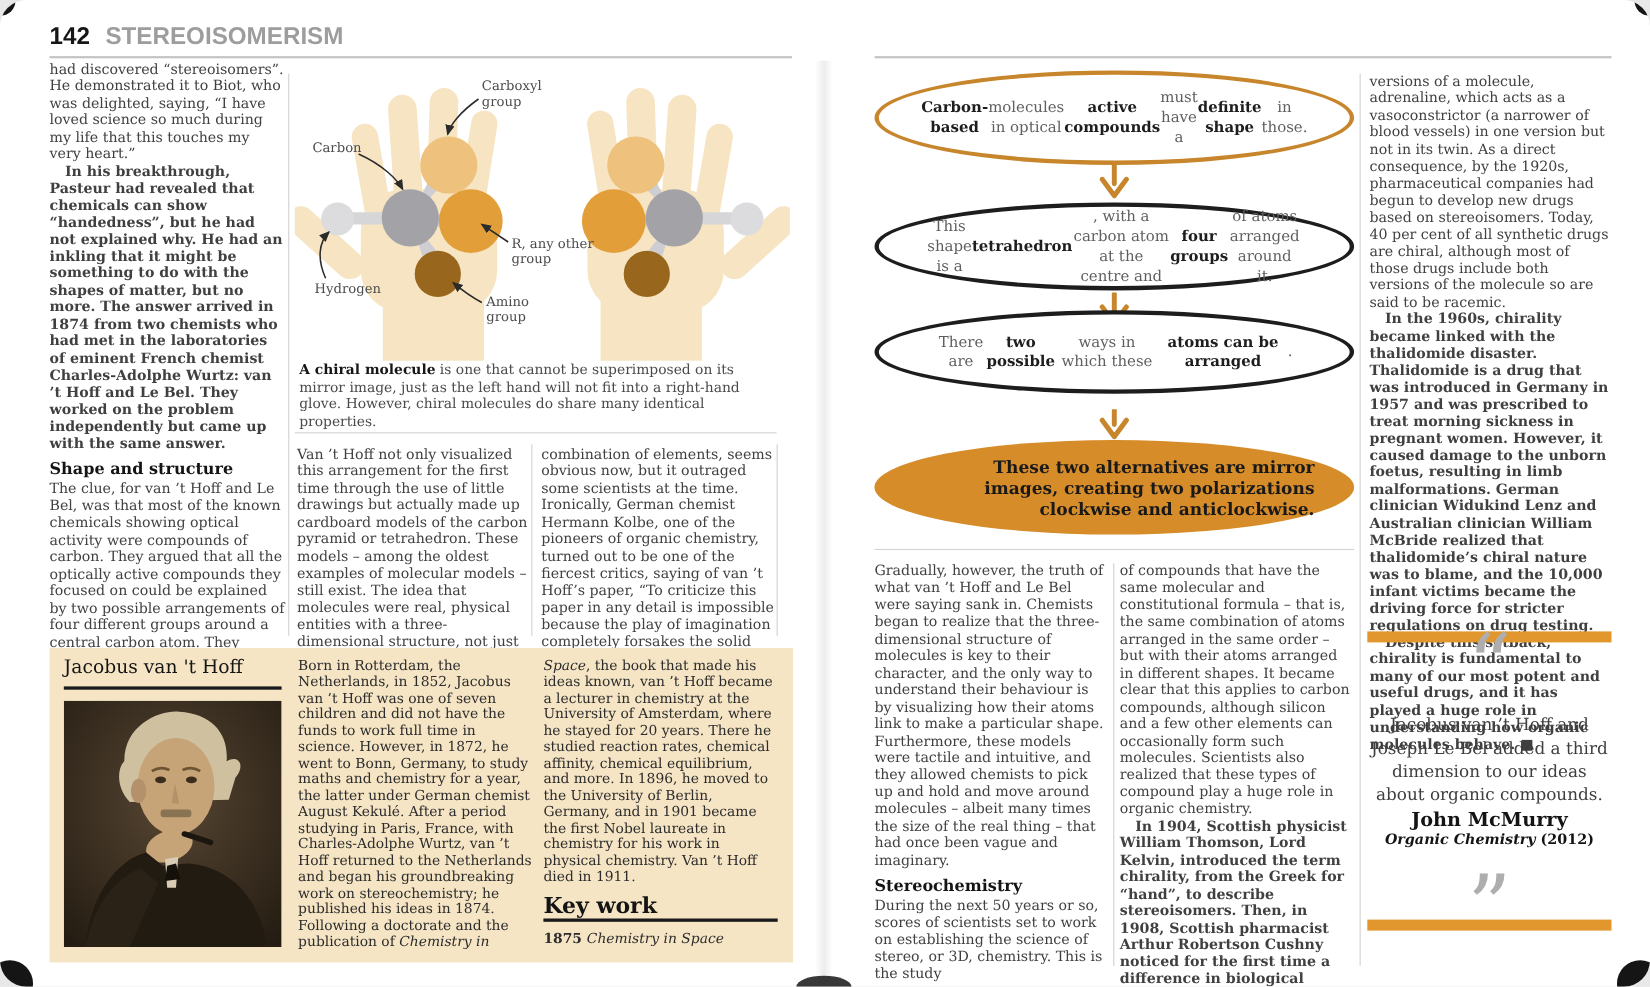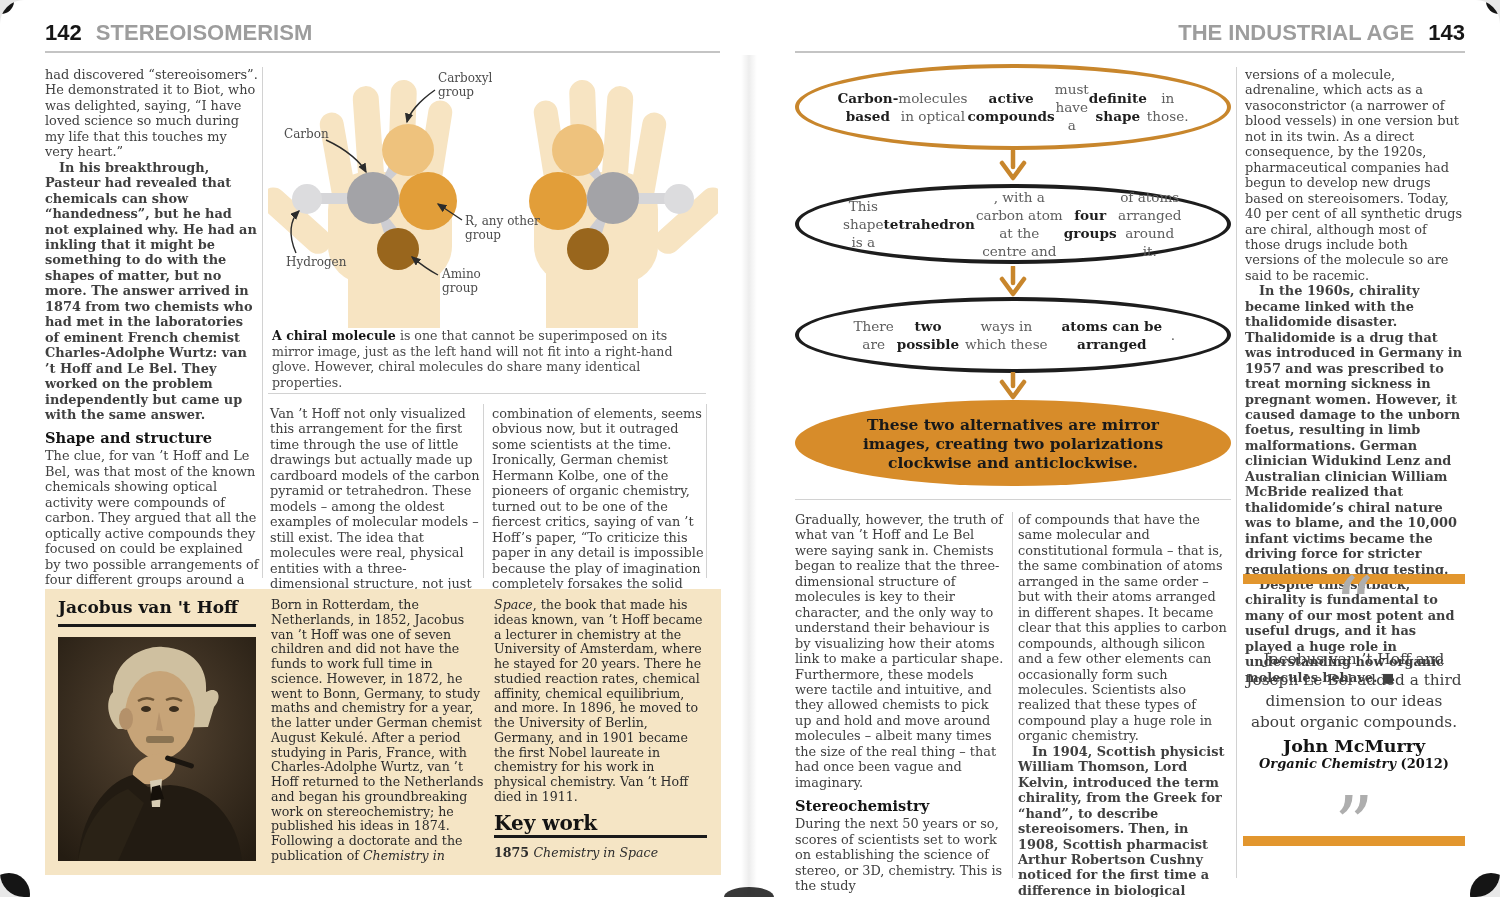--- a/index.html
+++ b/index.html
@@ -32,36 +32,36 @@
   .c-carboxyl { fill:var(--carboxyl_tan); }
   .c-r { fill:var(--r_orange); }
   .c-amino { fill:var(--amino_brown); }
   .c-h { fill:var(--hydrogen_gray); }
   .dlabel { font-family:"DejaVu Serif", serif; font-size:12px; fill:#4c4c4c; }
   .darrow { stroke:#2b2b2b; stroke-width:1.4; fill:none; }
   .caption { position:absolute; left:272px; top:328px; width:438px; font-size:12.6px; line-height:15.6px; color:#4a4a4a; }
   .caption .seg-b { color:#161616; }
   
   .bio { position:absolute; left:45px; top:589px; width:676px; height:286px; background:var(--bio_bg); }
-  .bio-title { position:absolute; left:13px; top:8px; font-size:17px; font-weight:bold; color:#141414; }
+  .bio-title { position:absolute; left:13px; top:8px; font-size:17px; font-weight:normal; color:#141414; }
   .bio-title-rule { position:absolute; left:13px; top:35px; width:198px; height:3px; background:#1a1a1a; }
   .bio-photo { position:absolute; left:13px; top:48px; width:198px; height:224px; }
   .bio-col { position:absolute; top:9px; width:213px; font-size:12.6px; line-height:14.75px; color:#2c2c2c; }
   .bio-col-1 { left:226px; }
   .bio-col-2 { left:449px; }
   .keywork-h { font-size:20px; font-weight:bold; color:#141414; margin-top:11px; }
   .keywork-rule { height:2.5px; background:#1a1a1a; margin:5px 0 8px 0; }
   
   .oval { position:absolute; left:795px; width:436px; border-radius:50%;
           display:flex; align-items:center; justify-content:center; text-align:center;
           background:#fff; font-size:13.6px; line-height:18px; color:#5e5e5e; }
   .oval .seg-b { color:#1e1e1e; }
   .oval-orange-border { border:4.5px solid var(--accent_orange);align-items:center; }
   .oval-black-border { border:4px solid #1d1d1d; }
-  .oval-filled { background:var(--oval_fill); border:none; font-weight:bold; color:#191919; font-size:15.5px; line-height:19px; }
+  .oval-filled { background:var(--oval_fill); border:none; font-weight:bold; color:#191919; font-size:15.5px; line-height:19px;text-align:right; }
   .flow-arrow { position:absolute; left:998px; }
   
   .orange-bar { position:absolute; left:1243px; width:222px; height:10px; background:var(--bar_orange); }
   .quote-wrap { position:absolute; left:1243px; top:586px; width:222px; height:248px;
                 display:flex; flex-direction:column; align-items:center; justify-content:space-between; text-align:center; }
   .quote-glyph { font-size:78px; line-height:40px; color:#aeaeae; font-family:"DejaVu Serif", serif; height:44px; }
   .quote-text { font-size:15.3px; line-height:21px; color:#3e3e3e; }
   .quote-author { font-size:17.5px; font-weight:bold; color:#141414; margin-top:3px; }
   .quote-source { font-size:13px; font-weight:bold; color:#141414; }
   
@@ -73,21 +73,21 @@
 <body>
 
 <div class="spread">
 
   <div class="page-header" style="left:45px;">
     <span class="page-num">142</span>
     <span class="page-title">STEREOISOMERISM</span>
   </div>
   <div class="header-rule" style="left:45px;width:675px;"></div>
 
-  <div class="col" style="left:45px;top:67px;width:214px;">
+  <div class="col" style="left:45px;top:56px;width:214px;">
     <p>had discovered “stereoisomers”. He demonstrated it to Biot, who was delighted, saying, “I have loved science so much during my life that this touches my very heart.”</p>
     <p class="indent">In his breakthrough, Pasteur had revealed that chemicals can show “handedness”, but he had not explained why. He had an inkling that it might be something to do with the shapes of matter, but no more. The answer arrived in 1874 from two chemists who had met in the laboratories of eminent French chemist Charles-Adolphe Wurtz: van ’t Hoff and Le Bel. They worked on the problem independently but came up with the same answer.</p>
     <h3>Shape and structure</h3>
     <p>The clue, for van ’t Hoff and Le Bel, was that most of the known chemicals showing optical activity were compounds of carbon. They argued that all the optically active compounds they focused on could be explained by two possible arrangements of four different groups around a central carbon atom. They suggested that the four atoms to which carbon is bonded sit at the corners of a regular tetrahedron, with carbon in the centre.</p>
   </div>
 
   <div class="vrule" style="left:262px;top:67px;height:511px;"></div>
 
   <div class="diagram">
     <svg width="450" height="268" viewBox="0 0 450 268">
@@ -214,24 +214,20 @@
     </svg>
     <div class="bio-col bio-col-1"><span>Born in Rotterdam, the Netherlands, in 1852, Jacobus van ’t Hoff was one of seven children and did not have the funds to work full time in science. However, in 1872, he went to Bonn, Germany, to study maths and chemistry for a year, the latter under German chemist August Kekulé. After a period studying in Paris, France, with Charles-Adolphe Wurtz, van ’t Hoff returned to the Netherlands and began his groundbreaking work on stereochemistry; he published his ideas in 1874. Following a doctorate and the publication of </span><span class="seg-i">Chemistry in</span></div>
     <div class="bio-col bio-col-2">
       <span><span class="seg-i">Space</span><span>, the book that made his ideas known, van ’t Hoff became a lecturer in chemistry at the University of Amsterdam, where he stayed for 20 years. There he studied reaction rates, chemical affinity, chemical equilibrium, and more. In 1896, he moved to the University of Berlin, Germany, and in 1901 became the first Nobel laureate in chemistry for his work in physical chemistry. Van ’t Hoff died in 1911.</span></span>
       <div class="keywork-h">Key work</div>
       <div class="keywork-rule"></div>
       <div><span class="seg-b">1875 </span><span class="seg-i">Chemistry in Space</span></div>
     </div>
   </div>
 
-  <div class="page-header" style="right:35px;">
-    <span class="page-title">THE INDUSTRIAL AGE</span>
-    <span class="page-num">143</span>
-  </div>
   <div class="header-rule" style="left:795px;width:670px;"></div>
 
   <div class="oval oval-orange-border" style="top:64px;height:86px;padding:0 48px;">
       <span class="seg-b">Carbon-based</span>
       <span> molecules in optical </span>
       <span class="seg-b">active compounds</span>
       <span> must have a </span>
       <span class="seg-b">definite shape</span>
       <span> in those.</span>
     </div>
@@ -245,21 +241,21 @@
       <span class="seg-b">tetrahedron</span>
       <span>, with a carbon atom at the centre and </span>
       <span class="seg-b">four groups</span>
       <span> of atoms arranged around it.</span>
     </div>
 
   <svg class="flow-arrow" style="top:266px;" width="30" height="32">
     <path d="M15 1 V17 M4 13 L15 28 L26 13" stroke="var(--accent_orange)" stroke-width="4.5" fill="none" stroke-linecap="round" stroke-linejoin="round"></path>
   </svg>
 
-  <div class="oval oval-black-border" style="top:297px;height:76px;padding:0 52px;">
+  <div class="oval oval-black-border" style="top:282px;height:76px;padding:0 52px;">
       <span>There are </span>
       <span class="seg-b">two possible</span>
       <span> ways in which these </span>
       <span class="seg-b">atoms can be arranged</span>
       <span>.</span>
     </div>
 
   <svg class="flow-arrow" style="top:372px;" width="30" height="28">
     <path d="M15 0 V14 M4 10 L15 25 L26 10" stroke="var(--accent_orange)" stroke-width="4.5" fill="none" stroke-linecap="round" stroke-linejoin="round"></path>
   </svg>

